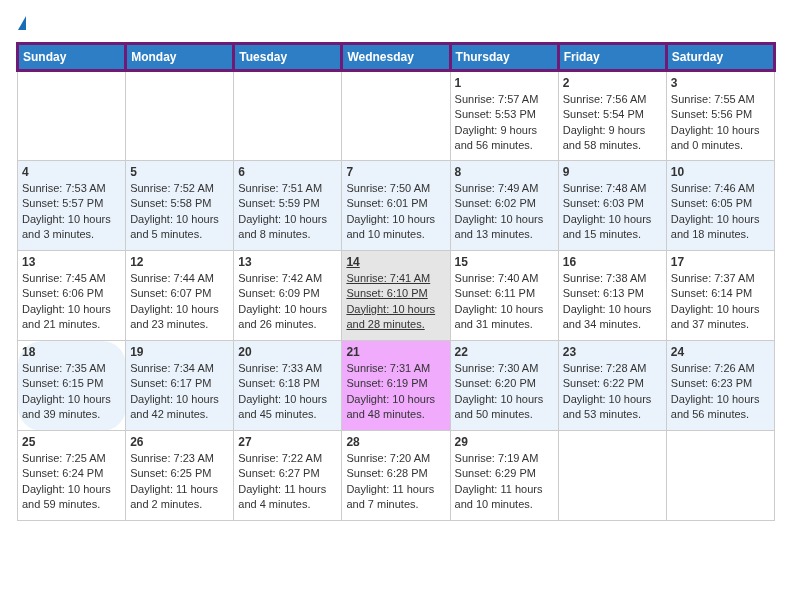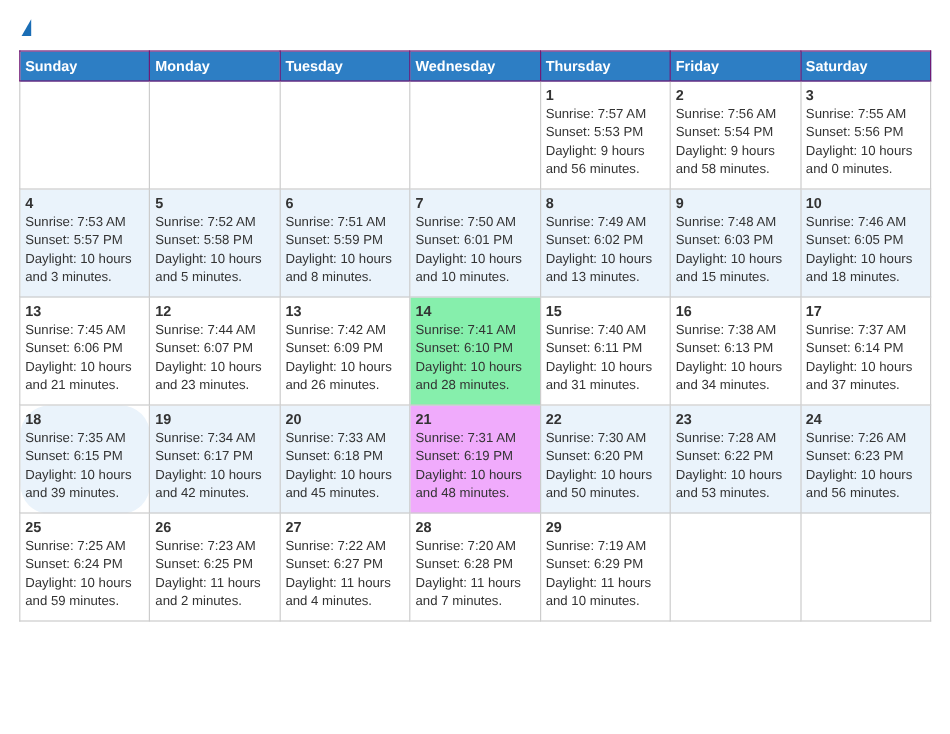--- a/index.html
+++ b/index.html
@@ -61,21 +61,21 @@
       border-collapse: collapse;
       table-layout: fixed;
     }
     thead tr th {
       background-color: #2d7ec4;
       color: #fff;
       font-size: 12px;
       font-weight: bold;
       padding: 5px 4px;
       text-align: left;
-      border: 1px solid #701a75;
+      border: 3px solid #701a75;
     }
     tbody tr td {
       vertical-align: top;
       border: 1px solid #ccc;
       padding: 4px;
       font-size: 10px;
       color: #333;
       height: 90px;
     }
     .day-num {
@@ -178,21 +178,21 @@
           <div class="day-info">Sunrise: 7:45 AM<br>Sunset: 6:06 PM<br>Daylight: 10 hours<br>and 21 minutes.</div>
         </td>
         <td style="background-color: rgb(255, 255, 255);">
           <div class="day-num">12</div>
           <div class="day-info">Sunrise: 7:44 AM<br>Sunset: 6:07 PM<br>Daylight: 10 hours<br>and 23 minutes.</div>
         </td>
         <td style="background-color: rgb(255, 255, 255);">
           <div class="day-num">13</div>
           <div class="day-info">Sunrise: 7:42 AM<br>Sunset: 6:09 PM<br>Daylight: 10 hours<br>and 26 minutes.</div>
         </td>
-        <td style="background-color: #86efac;">
+        <td style="background-color: #e5e5e5; text-decoration: underline;">
           <div class="day-num">14</div>
           <div class="day-info">Sunrise: 7:41 AM<br>Sunset: 6:10 PM<br>Daylight: 10 hours<br>and 28 minutes.</div>
         </td>
         <td style="background-color: rgb(255, 255, 255);">
           <div class="day-num">15</div>
           <div class="day-info">Sunrise: 7:40 AM<br>Sunset: 6:11 PM<br>Daylight: 10 hours<br>and 31 minutes.</div>
         </td>
         <td style="background-color: rgb(255, 255, 255);">
           <div class="day-num">16</div>
           <div class="day-info">Sunrise: 7:38 AM<br>Sunset: 6:13 PM<br>Daylight: 10 hours<br>and 34 minutes.</div>

